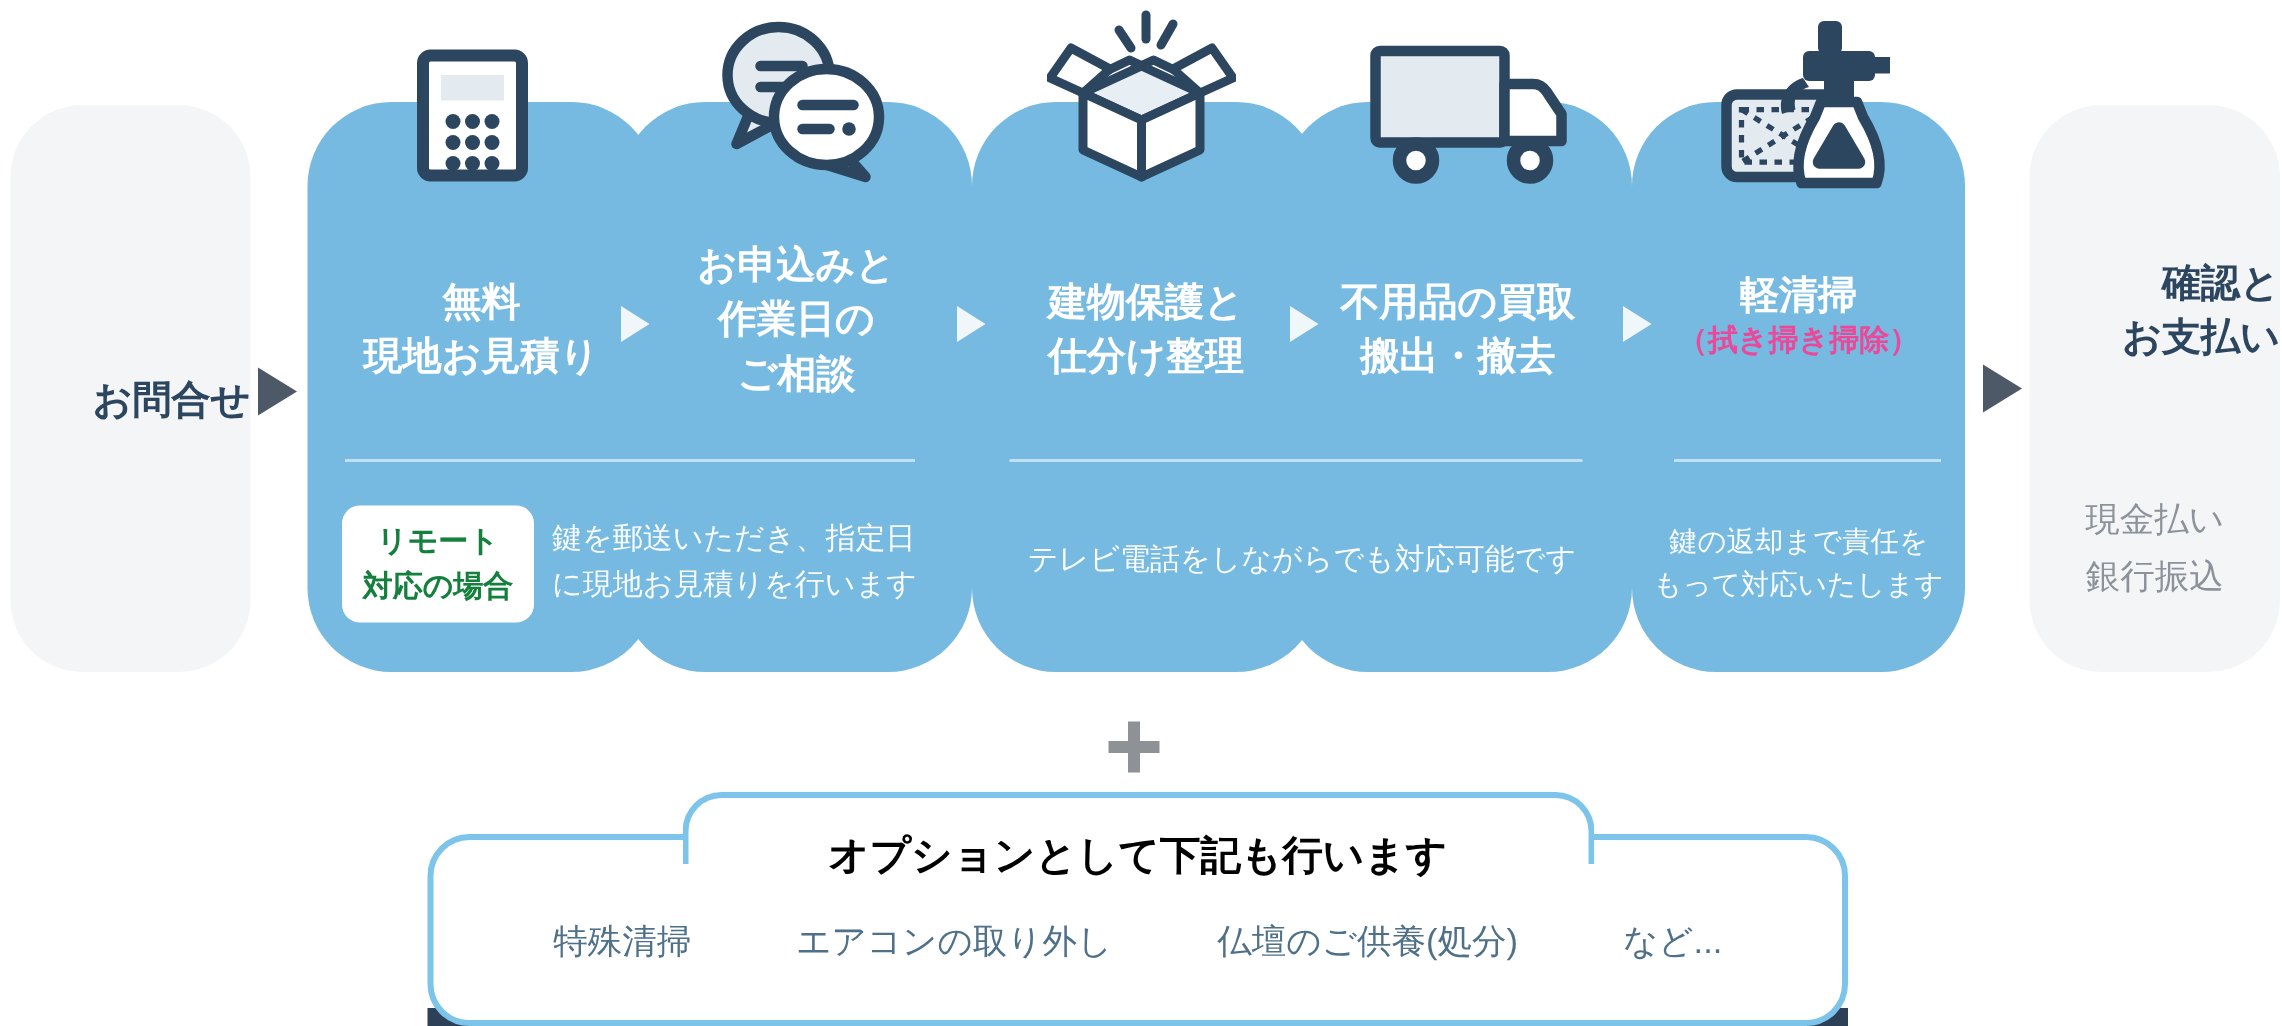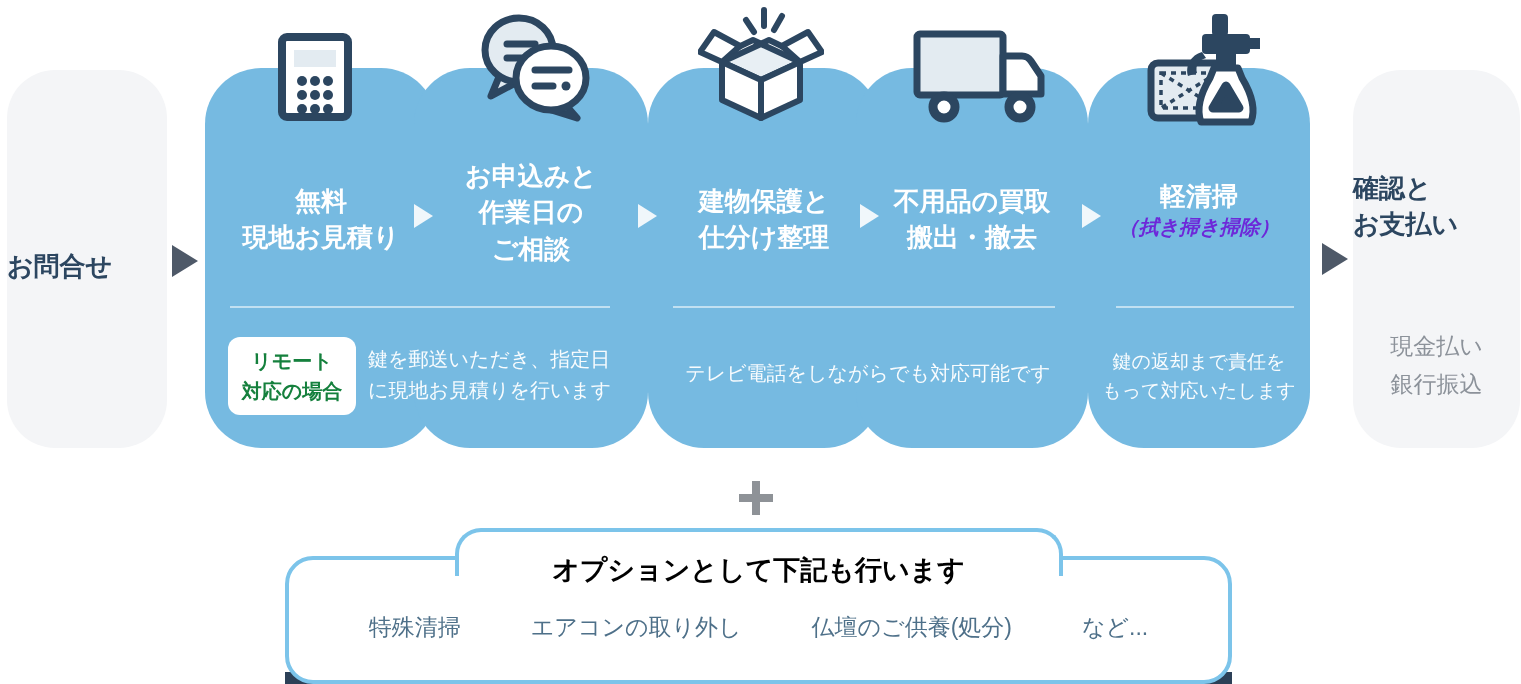--- a/index.html
+++ b/index.html
@@ -15,42 +15,42 @@
     border-radius:48px;display:flex;flex-direction:column;align-items:center;
   }
   .card{
     position:absolute;top:68px;height:380px;background:#76bae1;border-radius:56px;
   }
   .card-title{
     position:absolute;color:#fff;font-weight:bold;font-size:26px;line-height:1.4;
     text-align:center;white-space:pre-line;z-index:5;
   }
   .card-subtitle{
-    position:absolute;color:#6d28d9;font-weight:bold;font-size:20px;line-height:1.3;
-    text-align:center;z-index:5;font-style:italic;
+    position:absolute;color:#ec4899;font-weight:bold;font-size:20px;line-height:1.3;
+    text-align:center;z-index:5;
   }
   .divider{position:absolute;top:306px;height:2px;background:rgba(255,255,255,0.55);z-index:5;}
   .note{
     position:absolute;color:rgba(255,255,255,0.95);font-size:20px;line-height:1.55;
     z-index:5;white-space:pre-line;
   }
   .badge{
     position:absolute;left:228px;top:337px;width:128px;height:78px;background:#fff;
     border-radius:12px;display:flex;align-items:center;justify-content:center;
     color:#15803d;font-weight:bold;font-size:20px;line-height:1.5;text-align:center;z-index:6;
   }
   .arrow-dark{
     position:absolute;width:0;height:0;border-left:26px solid #4e5968;
     border-top:16px solid transparent;border-bottom:16px solid transparent;z-index:6;
   }
   .arrow-light{
     position:absolute;width:0;height:0;border-left:19px solid #f0f7fb;
     border-top:12px solid transparent;border-bottom:12px solid transparent;z-index:6;
   }
-  .navy-title{color:#2c4660;font-weight:bold;font-size:26px;line-height:1.4;text-align:left;}
+  .navy-title{color:#2c4660;font-weight:bold;font-size:26px;line-height:1.4;text-align:right;}
   .muted{color:#8c929a;font-size:23px;line-height:1.65;text-align:center;}
   .icon{position:absolute;z-index:7;}
   .option-strip{position:absolute;left:285px;top:672px;width:947px;height:12px;background:#2c4057;z-index:1;}
   .option-box{
     position:absolute;left:285px;top:556px;width:939px;height:120px;background:#fff;
     border:4px solid #7cc4ea;border-radius:28px;z-index:2;
   }
   .option-tab{
     position:absolute;left:455px;top:528px;width:600px;height:44px;background:#fff;
     border:4px solid #7cc4ea;border-bottom:none;border-radius:26px 26px 0 0;z-index:3;

